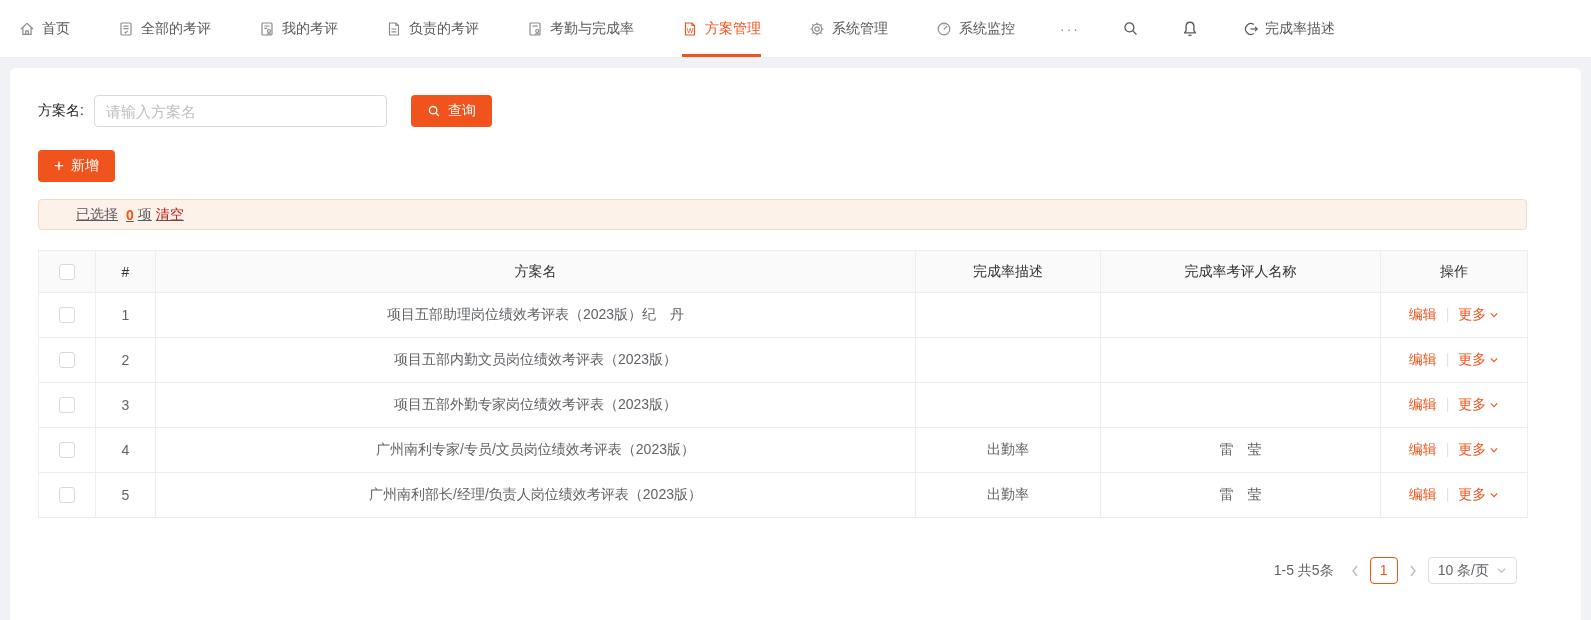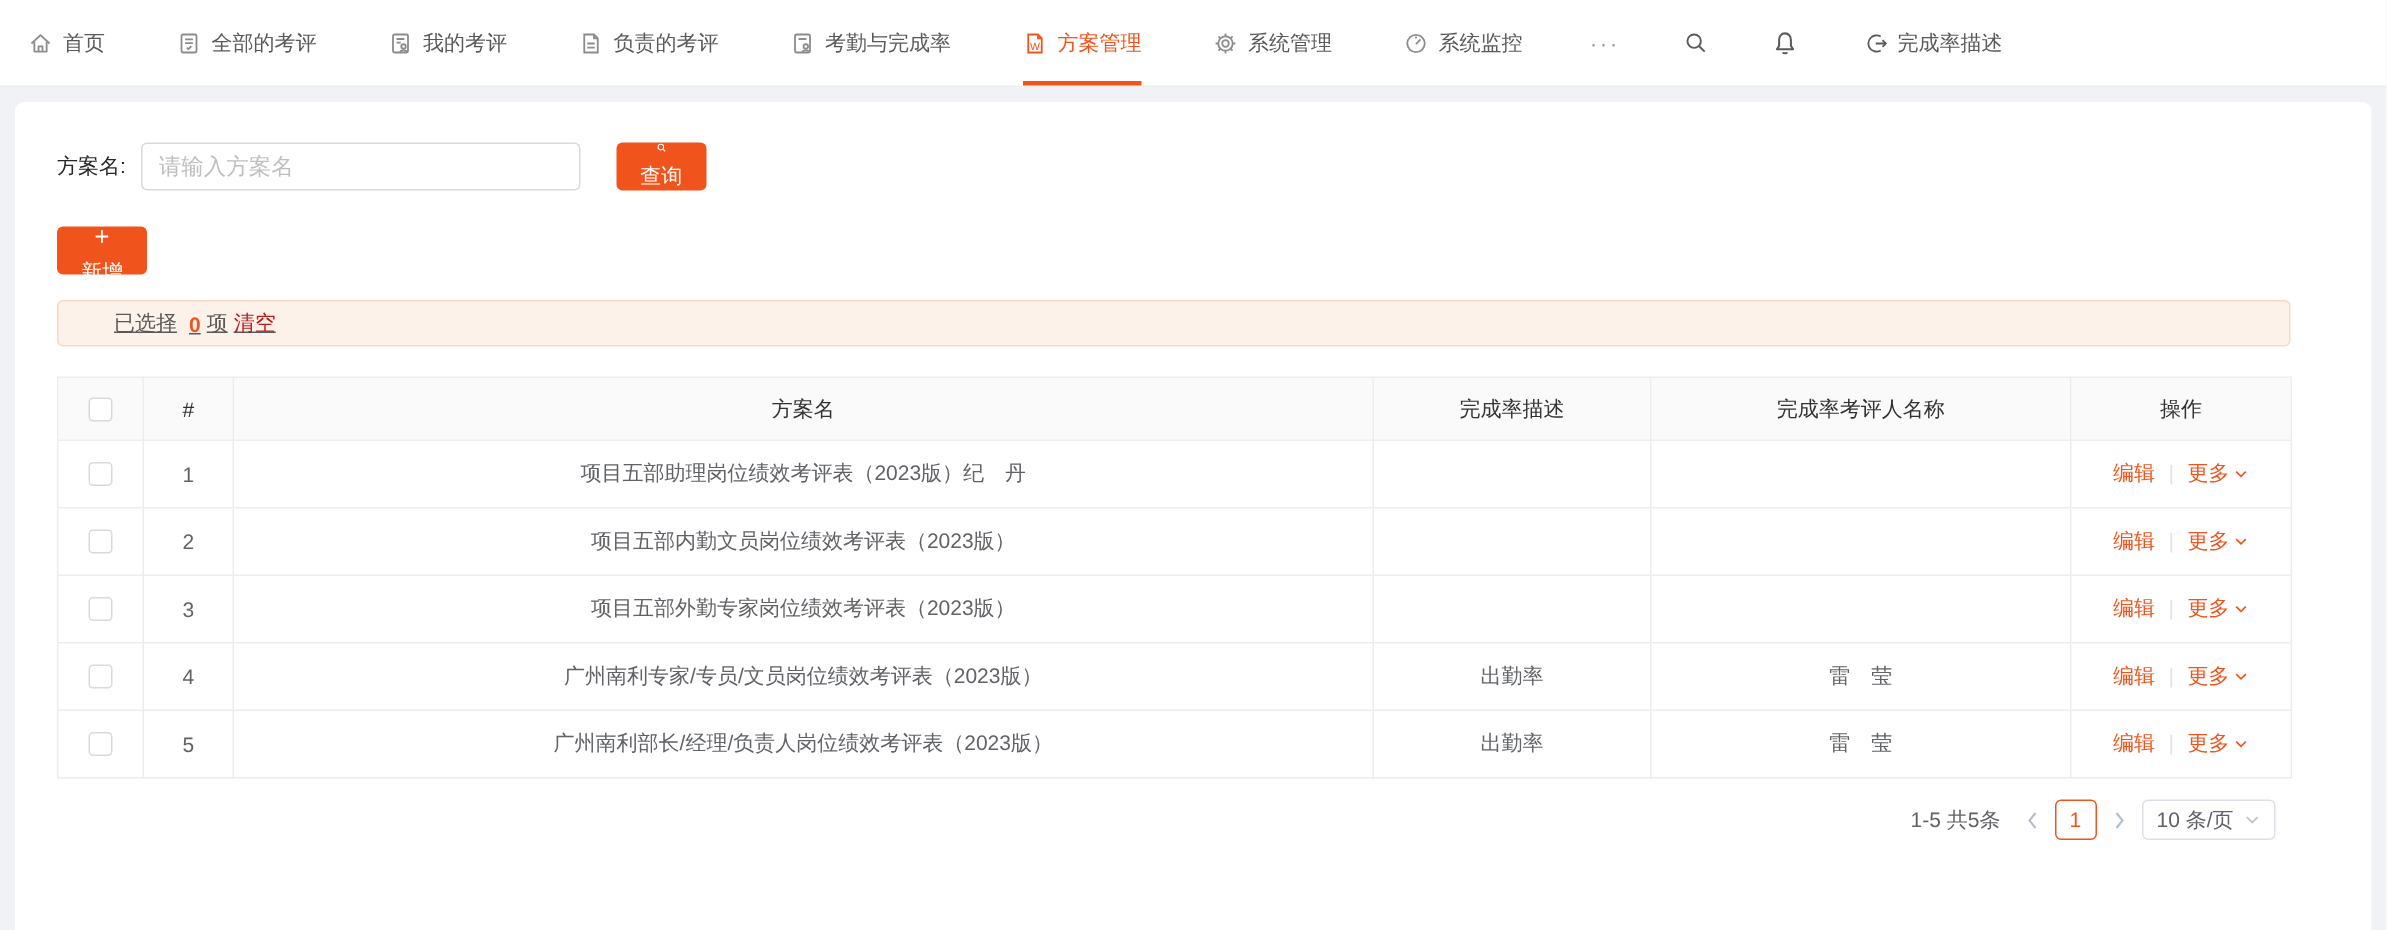--- a/index.html
+++ b/index.html
@@ -47,21 +47,21 @@
   .filter-label { color: #262626; margin-right: 10px; }
   .filter-input {
     width: 293px; height: 32px; border: 1px solid #d9d9d9; border-radius: 4px;
     padding: 0 11px; font-size: 15px; color: #333; outline: none;
     font-family: inherit;
   }
   .filter-input::placeholder { color: #bfbfbf; }
   .btn-primary {
     background: #F0541C; color: #fff; border: none; border-radius: 4px;
     height: 32px; padding: 0 16px; font-size: 14px; cursor: pointer;
-    display: inline-flex; align-items: center; gap: 7px; font-family: inherit; flex-direction: column;
+    display: inline-flex; align-items: center; gap: 7px; font-family: inherit;
   }
   .filter-row .btn-primary { margin-left: 24px; }
   .toolbar { margin-top: 23px; }
   .btn-plus { font-size: 17px; line-height: 1; margin-top: -2px; }
   
   .selection-bar {
     margin-top: 17px; height: 31px;
     background: #fdf2e9; border: 1px solid #f8d8be; border-radius: 4px;
     display: flex; align-items: center; padding-left: 37px; gap: 4px; text-decoration: underline;
   }
@@ -80,21 +80,21 @@
   .col-action { width: 147px; }
   .checkbox {
     width: 16px; height: 16px; border: 1px solid #d9d9d9; border-radius: 3px;
     background: #fff; margin: 0 auto; cursor: pointer;
   }
   .action-link { color: #F0541C; cursor: pointer; display: inline-flex; align-items: center; gap: 3px; }
   .action-sep { color: #e0e3e8; margin: 0 9px; }
   
   .pagination {
     display: flex; justify-content: flex-end; align-items: center;
-    margin-top: 14px; gap: 9px; color: #606266; padding-right: 10px;
+    margin-top: 39px; gap: 9px; color: #606266; padding-right: 10px;
   }
   .pg-total { margin-right: 6px; }
   .pg-arrow { display: flex; align-items: center; color: #b4bccc; cursor: pointer; }
   .pg-page {
     min-width: 28px; height: 27px; line-height: 25px; text-align: center;
     border: 1px solid #F0541C; border-radius: 4px; color: #F0541C;
     background: #fff; cursor: pointer; padding: 0 6px;
   }
   .pg-size {
     height: 27px; border: 1px solid #dcdfe6; border-radius: 4px;

